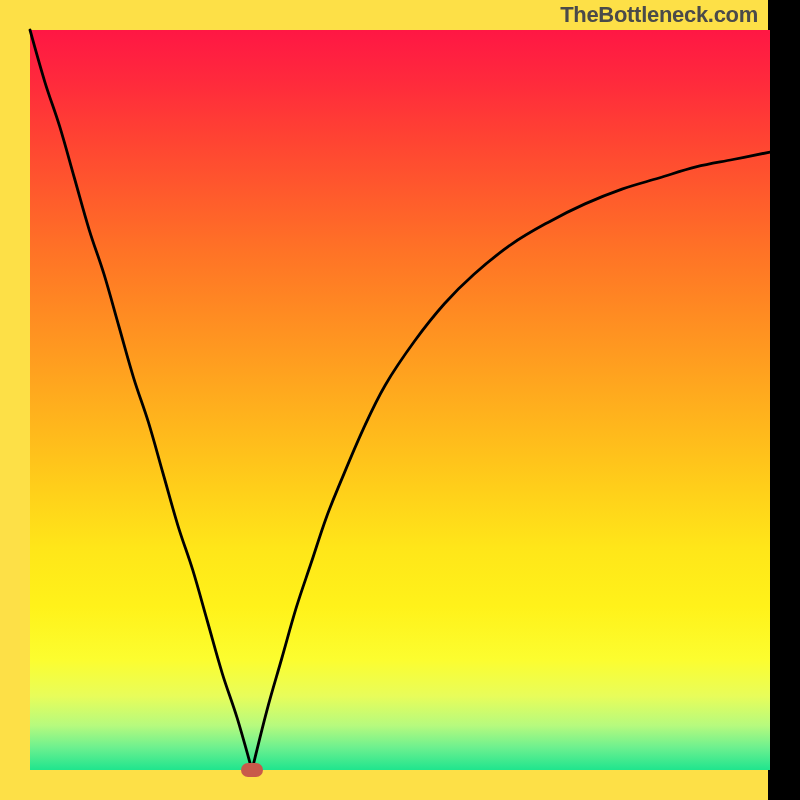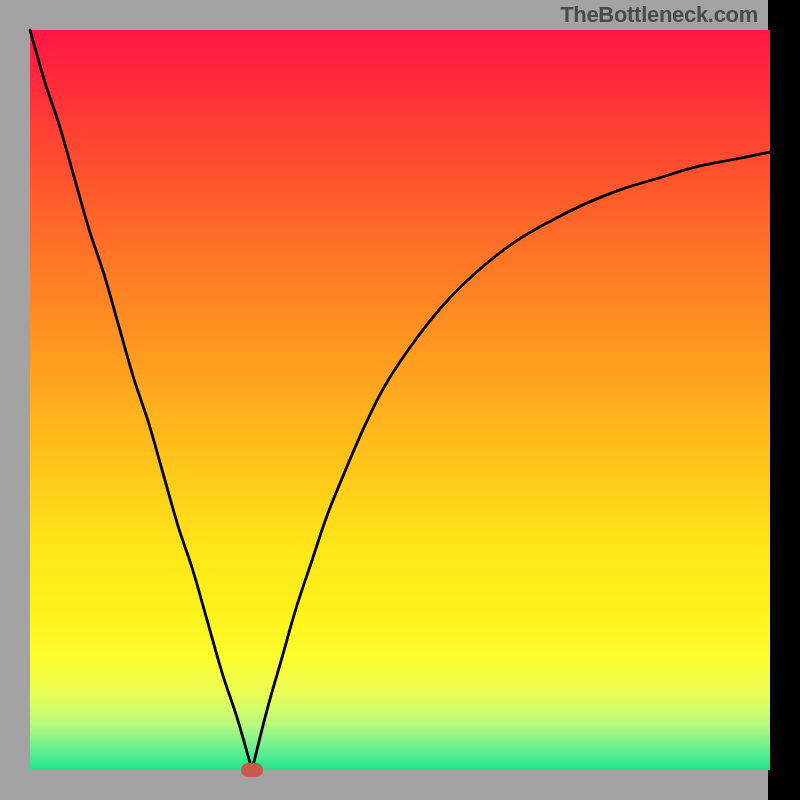--- a/index.html
+++ b/index.html
@@ -8,21 +8,21 @@
     width: 800px;
     height: 800px;
     overflow: hidden;
     background: #000;
     font-family: Arial, Helvetica, sans-serif;
   }
   .frame {
     position: relative;
     width: 768px;
     height: 800px;
-    background: #a3a3a3;
+    background: #fde047;
   }
   .watermark {
     position: absolute;
     top: 2px;
     right: 10px;
     color: #4a4a4a;
     font-size: 22px;
     font-weight: 600;
     letter-spacing: -0.3px;
     z-index: 3;

